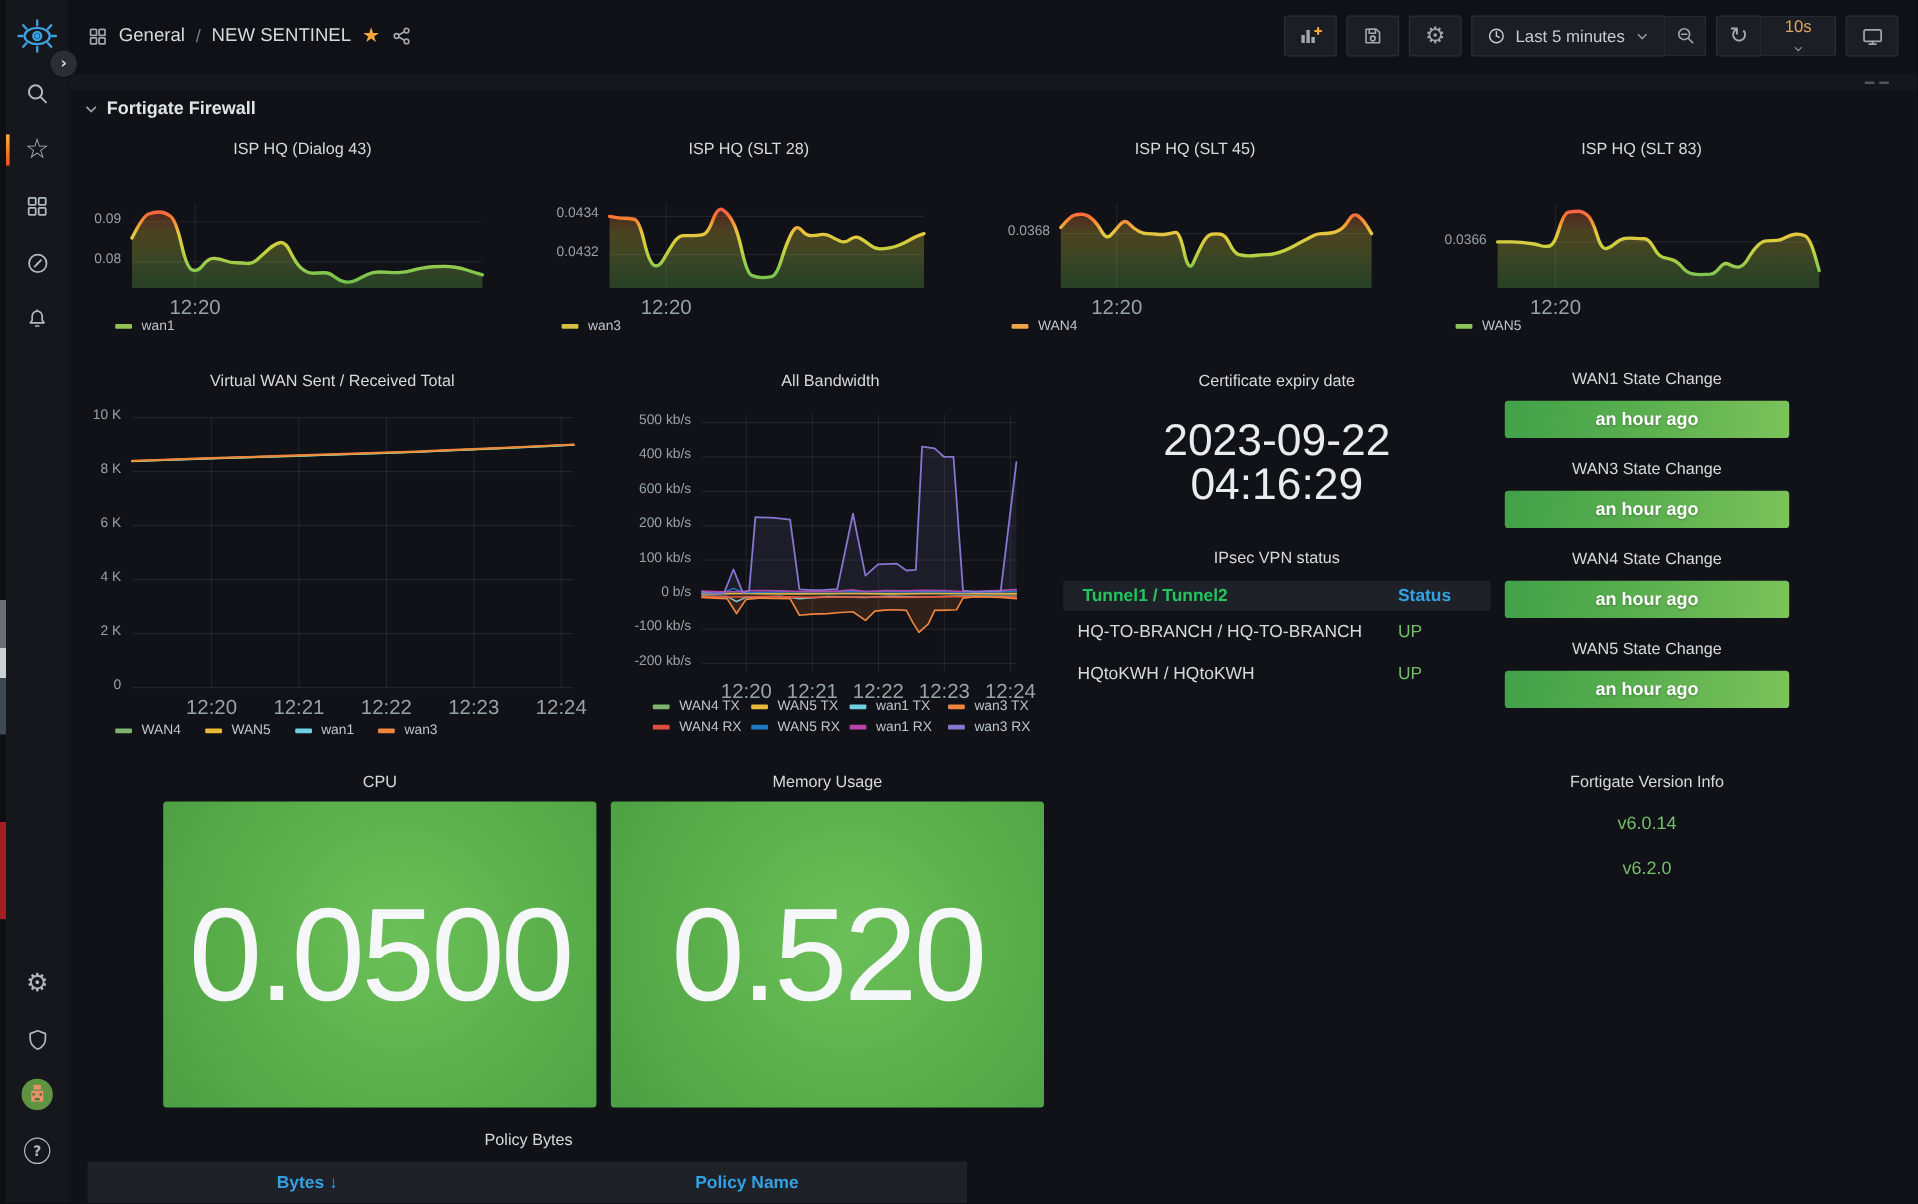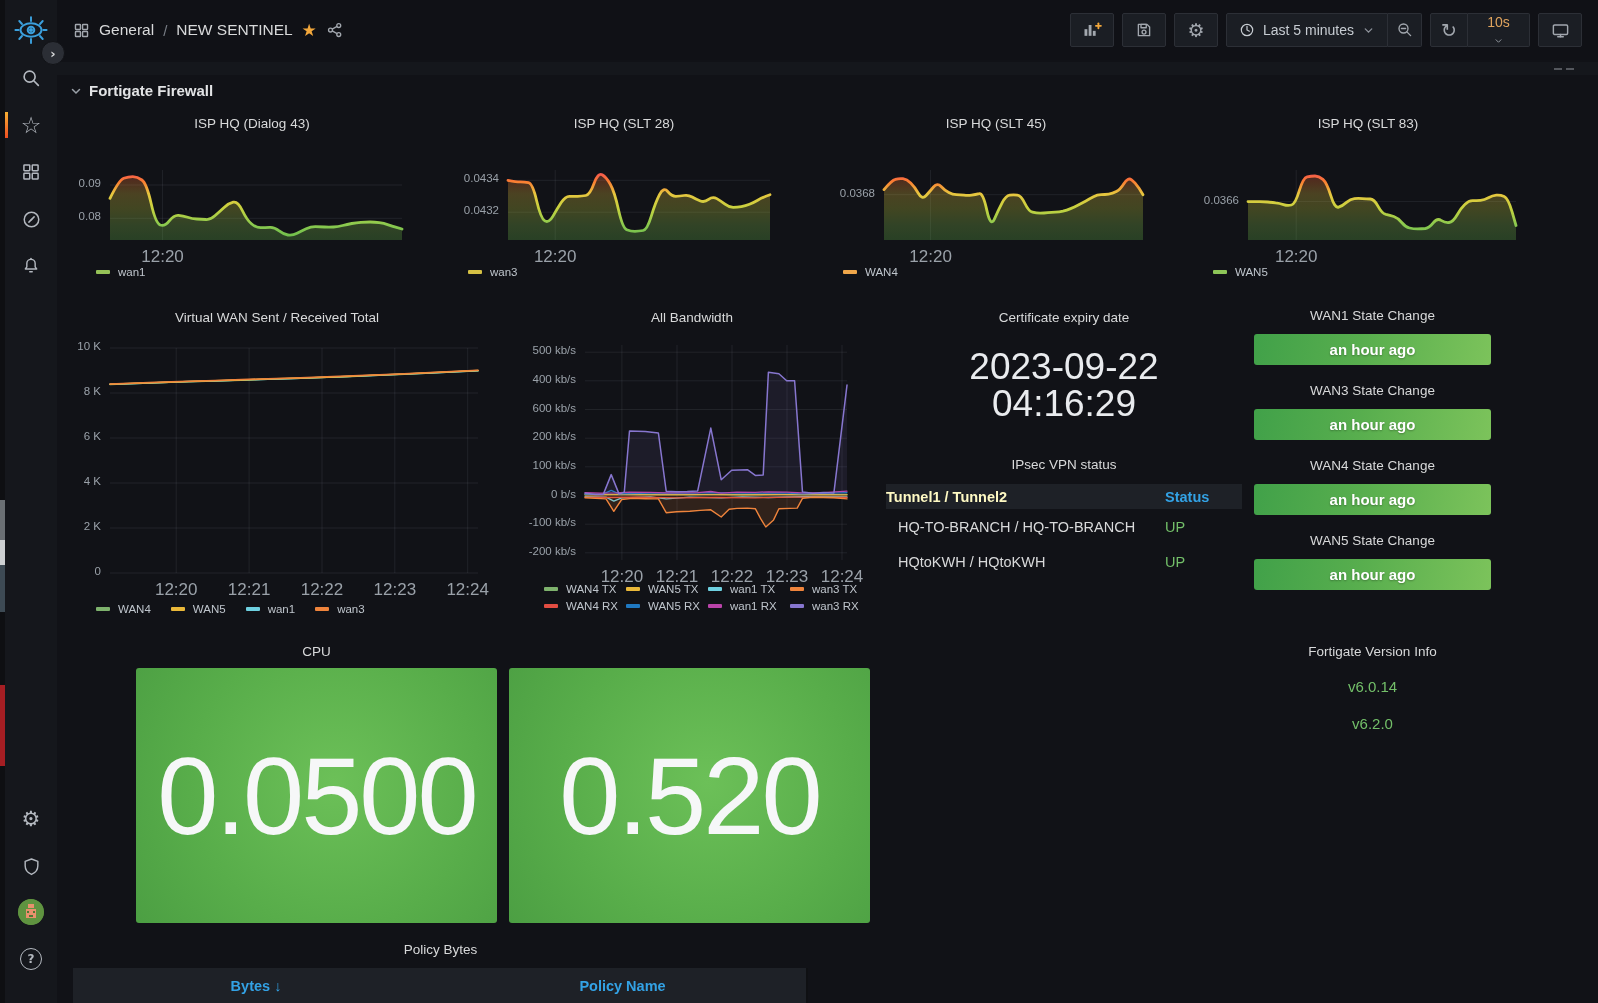--- a/index.html
+++ b/index.html
@@ -66,21 +66,21 @@
   .legend-dash{width:14px;height:4px;border-radius:1px;margin-right:8px;flex:none;}
   .legend-label{font-size:11.5px;color:#bfc5cc;white-space:nowrap;}
 
   
   #cert{left:886px;top:300px;width:356px;height:140px;}
   .cert-value{position:absolute;top:48px;left:0;right:0;text-align:center;font-size:37px;
     font-weight:500;color:#e9ebee;line-height:37px;}
   #vpn{left:886px;top:452px;width:356px;height:145px;}
   .vhead{position:absolute;top:32px;left:0;right:0;height:25px;background:#1e2127;
     display:flex;align-items:center;}
-  .vh-l{flex:1;padding-left:0;color:#fef9c3;font-weight:bold;font-size:14.5px;cursor:pointer;}
+  .vh-l{flex:1;padding-left:16px;color:#22c55e;font-weight:bold;font-size:14.5px;cursor:pointer;}
   .vh-r{width:77px;color:#33a2e5;font-weight:bold;font-size:14.5px;cursor:pointer;}
   #vpn-rows{position:absolute;top:57px;left:0;right:0;}
   .vrow{height:35px;display:flex;align-items:center;font-size:14.5px;color:#d8d9da;}
   .vr-l{flex:1;padding-left:12px;}
   .vr-r{width:77px;color:#73bf69;}
 
   
   #states{left:1254px;top:308px;width:237px;}
   .sc-title{height:18px;text-align:center;font-size:13.5px;font-weight:500;color:#d8d9da;margin-bottom:8px;}
   .sc-btn{height:31px;border-radius:3px;background:linear-gradient(100deg,#41a149,#58ae4e 45%,#7cc35b);
@@ -617,20 +617,21 @@
       <div class="sc-title">WAN4 State Change</div>
       <div class="sc-btn">an hour ago</div>
       <div class="sc-title">WAN5 State Change</div>
       <div class="sc-btn">an hour ago</div>
     </div>
 
   <div class="stat-title" id="cpu-title">CPU</div>
   <div class="bigstat" id="cpu-panel">
     <div class="bigstat-value">0.0500</div>
   </div>
+  <div class="stat-title" id="mem-title">Memory Usage</div>
   <div class="bigstat" id="mem-panel">
     <div class="bigstat-value">0.520</div>
   </div>
 
   <div class="panel" id="versions">
     <div class="vtitle">Fortigate Version Info</div>
     <div id="version-items">
         <div class="ver-item">v6.0.14</div>
         <div class="ver-item">v6.2.0</div>
       </div>

